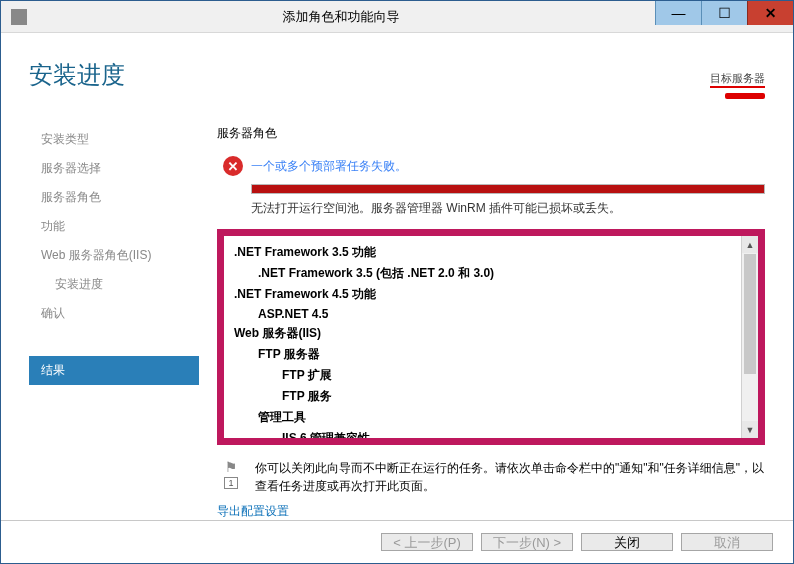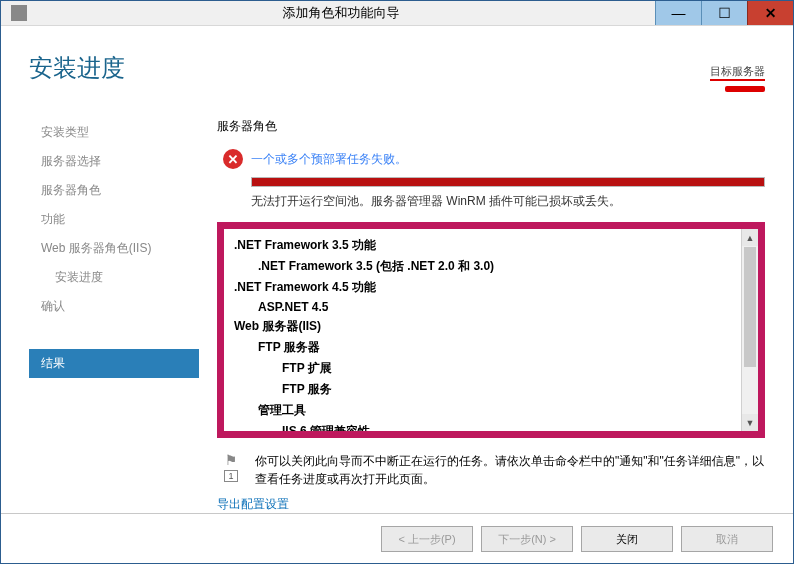--- a/index.html
+++ b/index.html
@@ -40,21 +40,21 @@
 .sb-btn { height:17px; display:flex; align-items:center; justify-content:center; font-size:9px; color:#555; background:#e8e8e8; }
 .sb-thumb { position:absolute; left:2px; right:2px; top:18px; height:120px; background:#c8c8c8; }
 .info-row { display:flex; gap:10px; margin-top:14px; }
 .info-icon-box { width:28px; display:flex; flex-direction:column; align-items:center; gap:2px; }
 .flag-icon { font-size:14px; color:#888; }
 .box1 { width:14px; height:12px; border:1px solid #888; font-size:9px; display:flex; align-items:center; justify-content:center; color:#555; }
 .info-text { font-size: 12px; color: #000; line-height: 1.5; flex:1; }
 .link-row { padding-top: 8px; }
 .link { color: #0a6fb8; font-size: 12px; cursor: pointer; }
 .footer { border-top: 1px solid #c8c8c8; padding: 12px 20px; display:flex; justify-content:flex-end; gap: 8px; }
-.btn { min-width: 92px; height: 26px; border: 1px solid #a6a6a6; background: #eaeaea; font-size: 11px; cursor: default; }
+.btn { min-width: 92px; height: 18px; border: 1px solid #a6a6a6; background: #eaeaea; font-size: 13px; cursor: default; }
 .btn.disabled { color: #9a9a9a; }
 </style>
 </head>
 <body>
 
 <div class="window">
   <div class="titlebar">
     <span class="title-icon"></span>
     <span class="title-text">添加角色和功能向导</span>
     <div class="win-controls">

